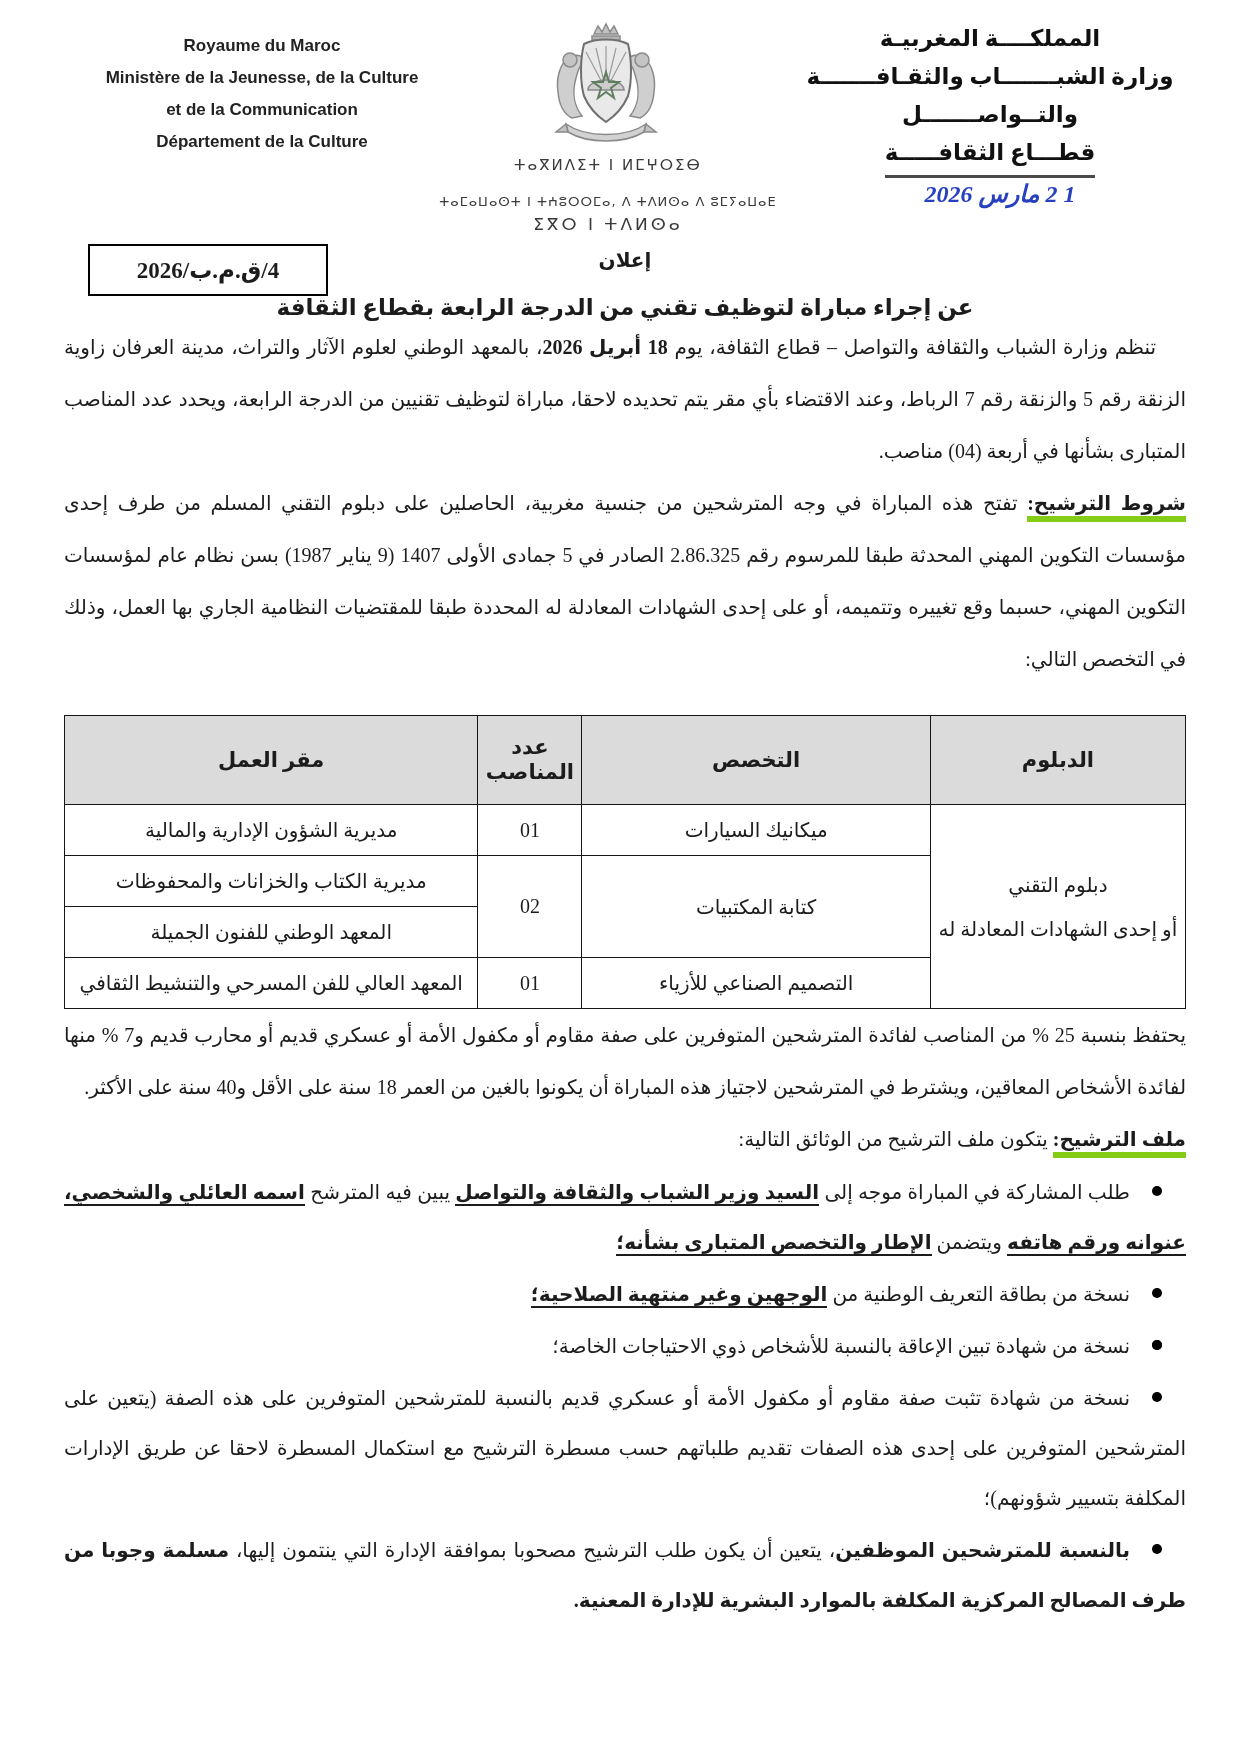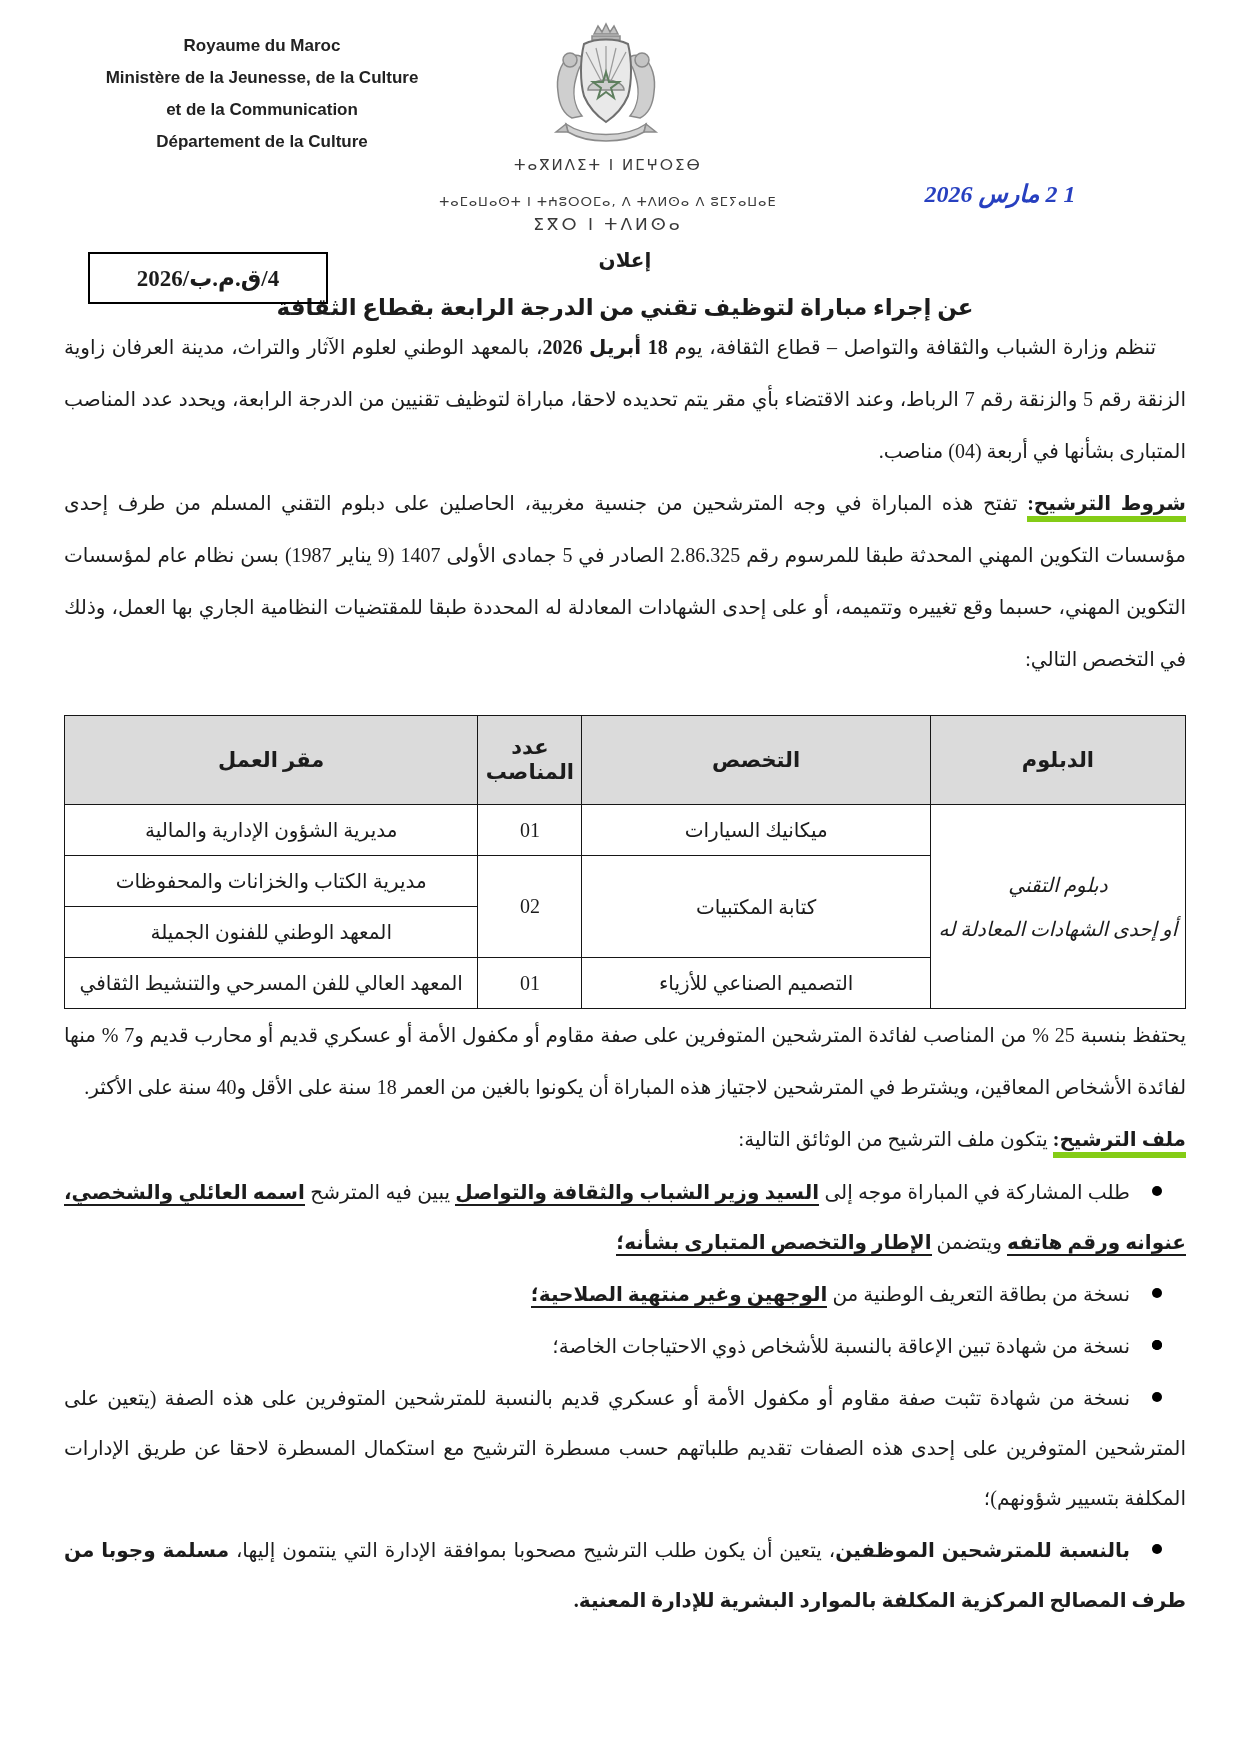--- a/index.html
+++ b/index.html
@@ -15,39 +15,39 @@
   .tifinagh .t1{font-size:15px;letter-spacing:2px;}
   .tifinagh .t2{font-size:13px;letter-spacing:1px;margin-top:20px;}
   .tifinagh .t3{font-size:17px;letter-spacing:3px;margin-top:5px;}
   .hdr-right{position:absolute;left:800px;top:20px;width:380px;direction:rtl;
              text-align:center;font-size:23px;font-weight:bold;color:#111;line-height:38px;}
   .hdr-right .rule{width:210px;margin:3px auto 0;border-bottom:3px solid #4a4a4a;}
   .stamp{position:absolute;left:850px;top:180px;width:300px;direction:rtl;text-align:center;
          color:#2740c0;font-size:24px;font-weight:bold;font-style:italic;}
   
   .doc{position:absolute;left:64px;top:242px;width:1122px;direction:rtl;font-size:20px;}
-  .refbox{position:absolute;left:24px;top:10px;width:236px;height:48px;border:2px solid #000;
+  .refbox{position:absolute;left:24px;top:2px;width:236px;height:48px;border:2px solid #000;
           display:flex;align-items:center;justify-content:center;
           font-size:23px;font-weight:bold;direction:rtl;}
   .title{margin:6px 0 0;text-align:center;font-size:20px;font-weight:bold;}
   .subtitle{margin:22px 0 0;text-align:center;font-size:23px;font-weight:bold;}
   p.body{margin:0;text-align:justify;line-height:52px;}
   .p-intro{margin-top:30px;text-indent:30px;}
   .p-cond{margin-top:2px;}
   .lbl{font-weight:bold;border-bottom:6px solid #84cc16;padding-bottom:2px;}
   .bu{font-weight:bold;border-bottom:2px solid #1c1c1c;padding-bottom:1px;}
   .b{font-weight:bold;}
   
   table.post{border-collapse:collapse;width:100%;margin-top:30px;direction:rtl;}
   table.post td,table.post th{border:1.5px solid #161616;text-align:center;
       vertical-align:middle;padding:2px 6px;font-size:20px;}
   table.post th{background:#dbdbdb;font-weight:bold;font-size:21px;height:84px;}
   table.post td{height:46px;}
   .num{font-size:22px;}
-  .dipl{line-height:44px;font-style:italic;}
+  .dipl{line-height:44px;}
   
   .p-quota{margin-top:10px;line-height:50px;}
   .p-file{margin-top:2px;line-height:50px;}
   .blist{margin:0;}
   .bitem{position:relative;text-align:justify;line-height:50px;text-indent:56px;margin-top:2px;}
   .bitem .dot{position:absolute;right:24px;top:19px;width:10px;height:10px;border-radius:50%;
               background:#000;text-indent:0;}
 </style>
 </head>
 <body>
@@ -91,20 +91,27 @@
       <path d="M98 104 L108 112 L96 112 Z" fill="#c2c2c2"></path>
     </g>
   </svg>
 
   <div class="tifinagh">
     <div class="t1">ⵜⴰⴳⵍⴷⵉⵜ ⵏ ⵍⵎⵖⵔⵉⴱ</div>
     <div class="t2">ⵜⴰⵎⴰⵡⴰⵙⵜ ⵏ ⵜⵄⵓⵔⵔⵎⴰ, ⴷ ⵜⴷⵍⵙⴰ ⴷ ⵓⵎⵢⴰⵡⴰⴹ</div>
     <div class="t3">ⵉⴳⵔ ⵏ ⵜⴷⵍⵙⴰ</div>
   </div>
 
+  <div class="hdr-right">
+    <div>المملكــــة المغربيـة</div>
+    <div>وزارة الشبـــــــاب والثقـافـــــــة</div>
+    <div>والتــواصـــــــل</div>
+    <div>قطـــاع الثقافـــــة</div>
+    <div class="rule"></div>
+  </div>
 
   <div class="stamp">1 2 مارس 2026</div>
 
   <div class="doc">
 
     <div class="refbox">
       <span>4/ق.م.ب/2026</span>
     </div>
 
     <div class="title">إعلان</div>

